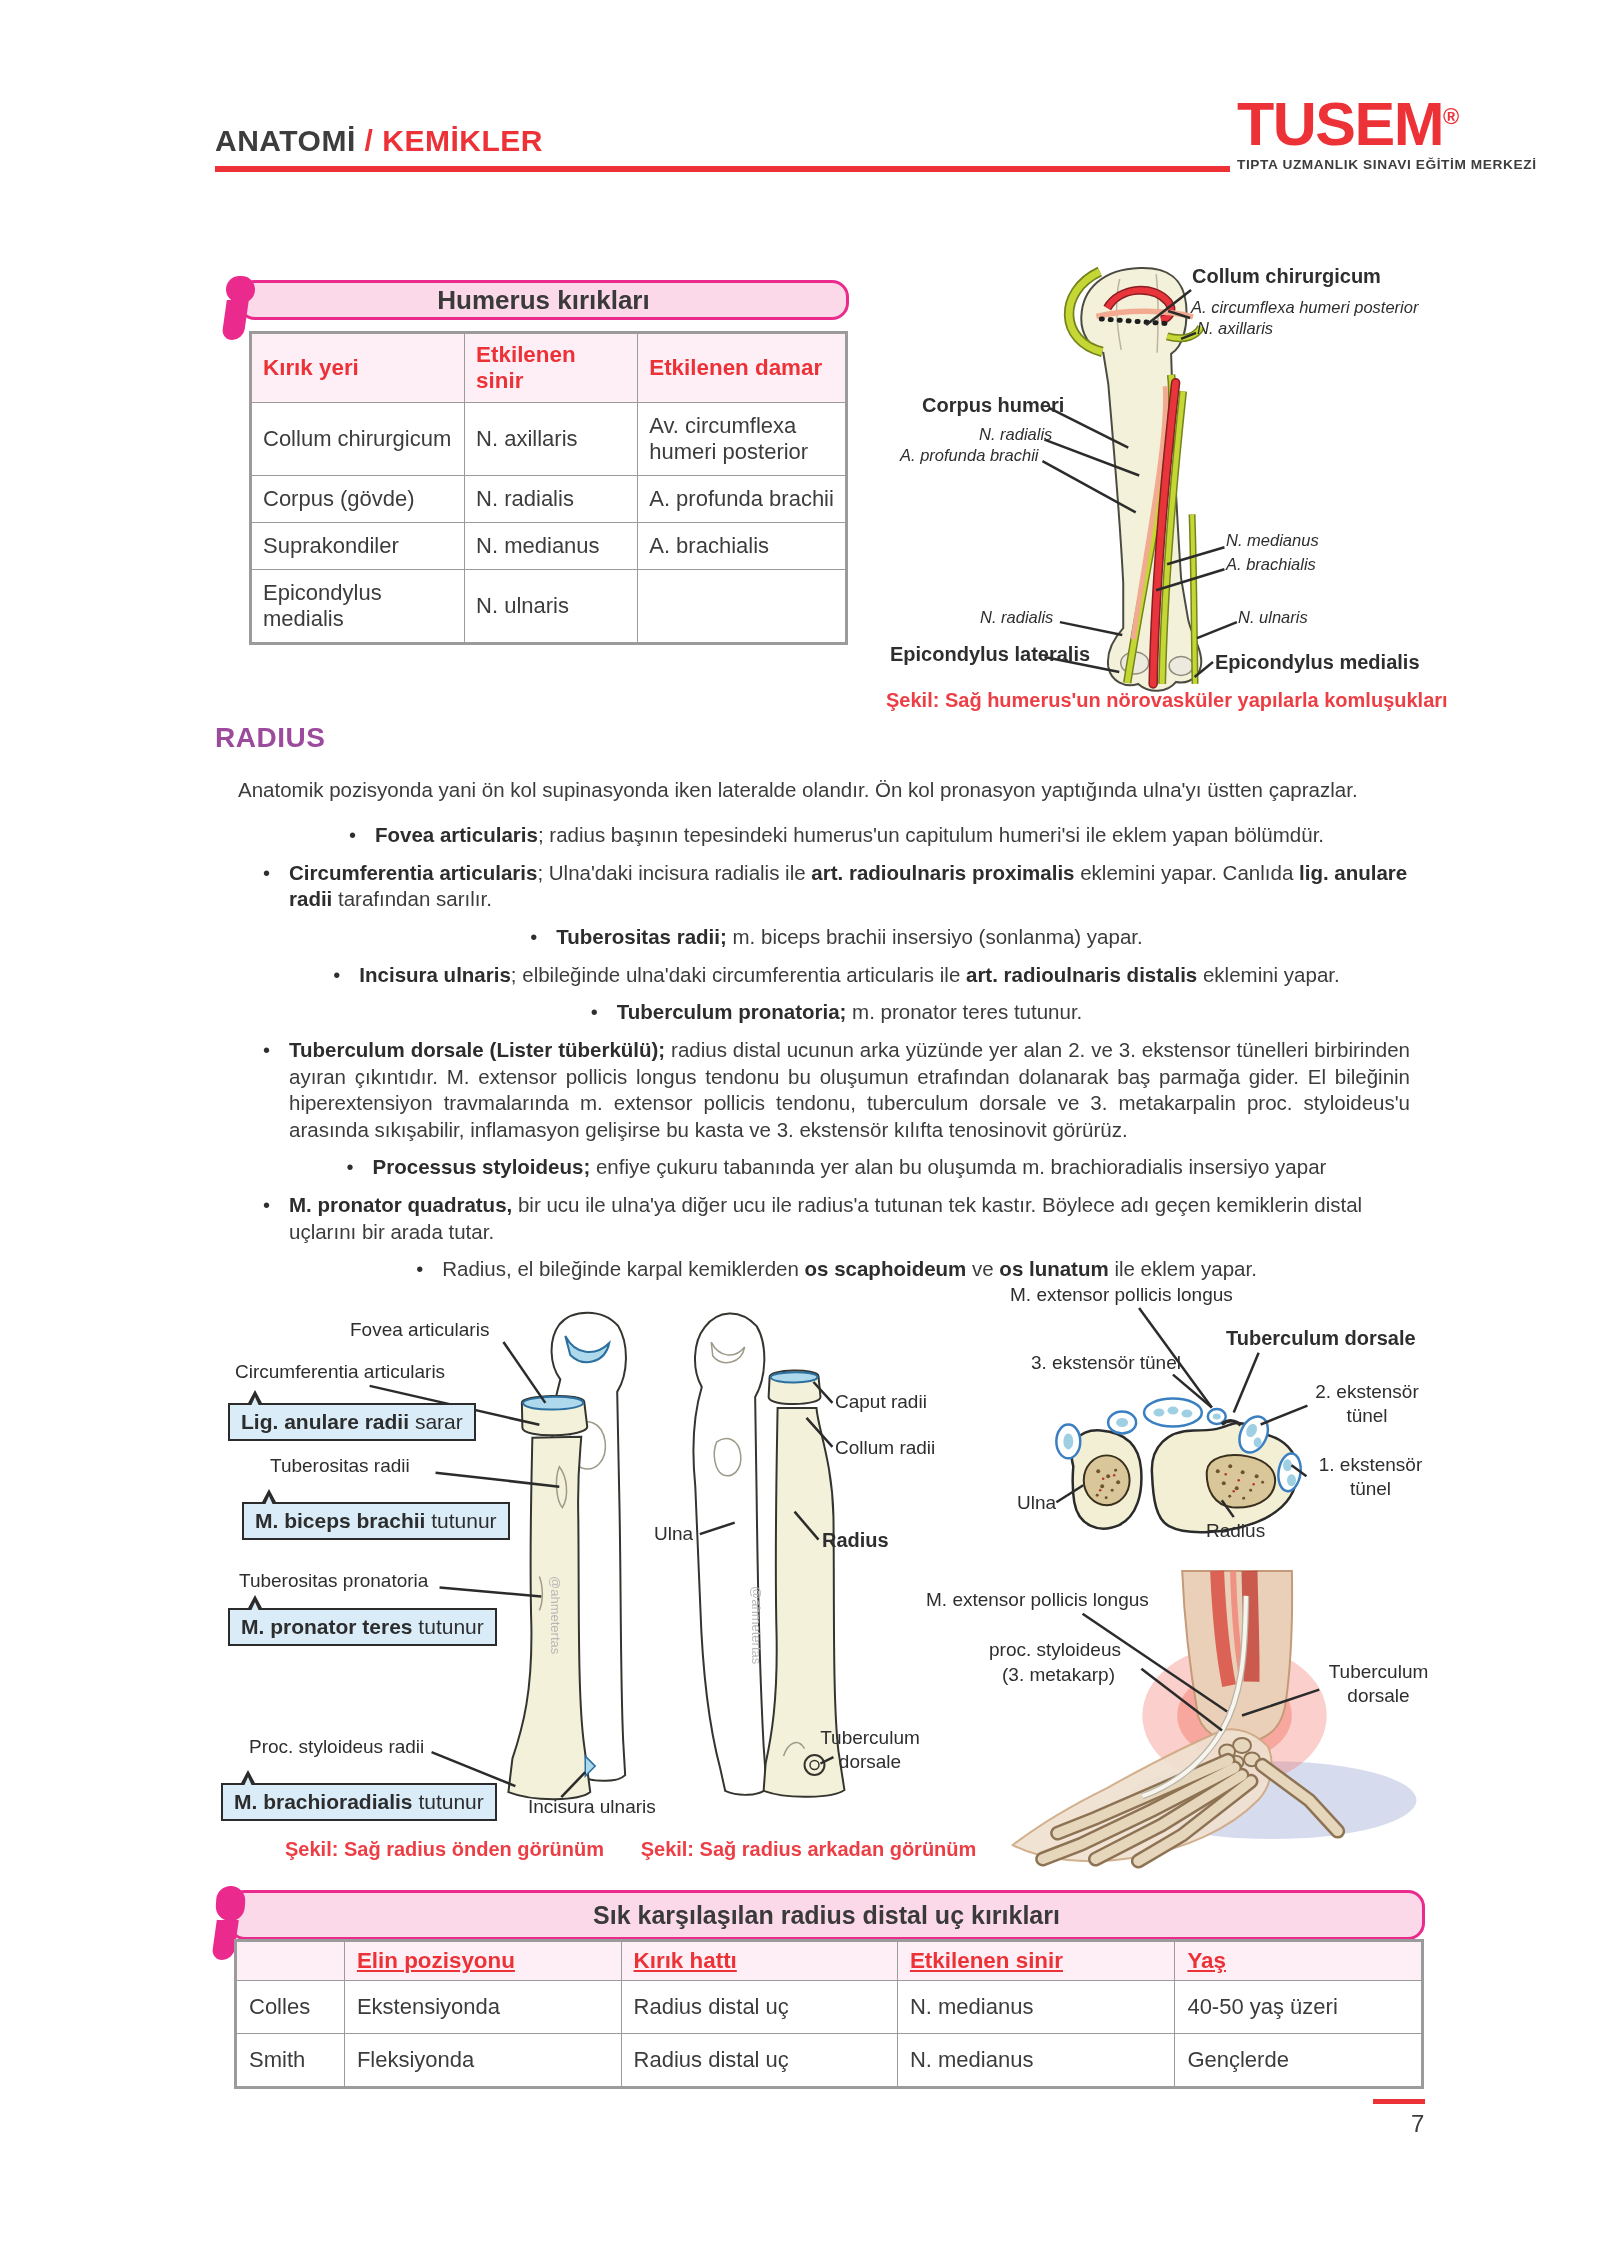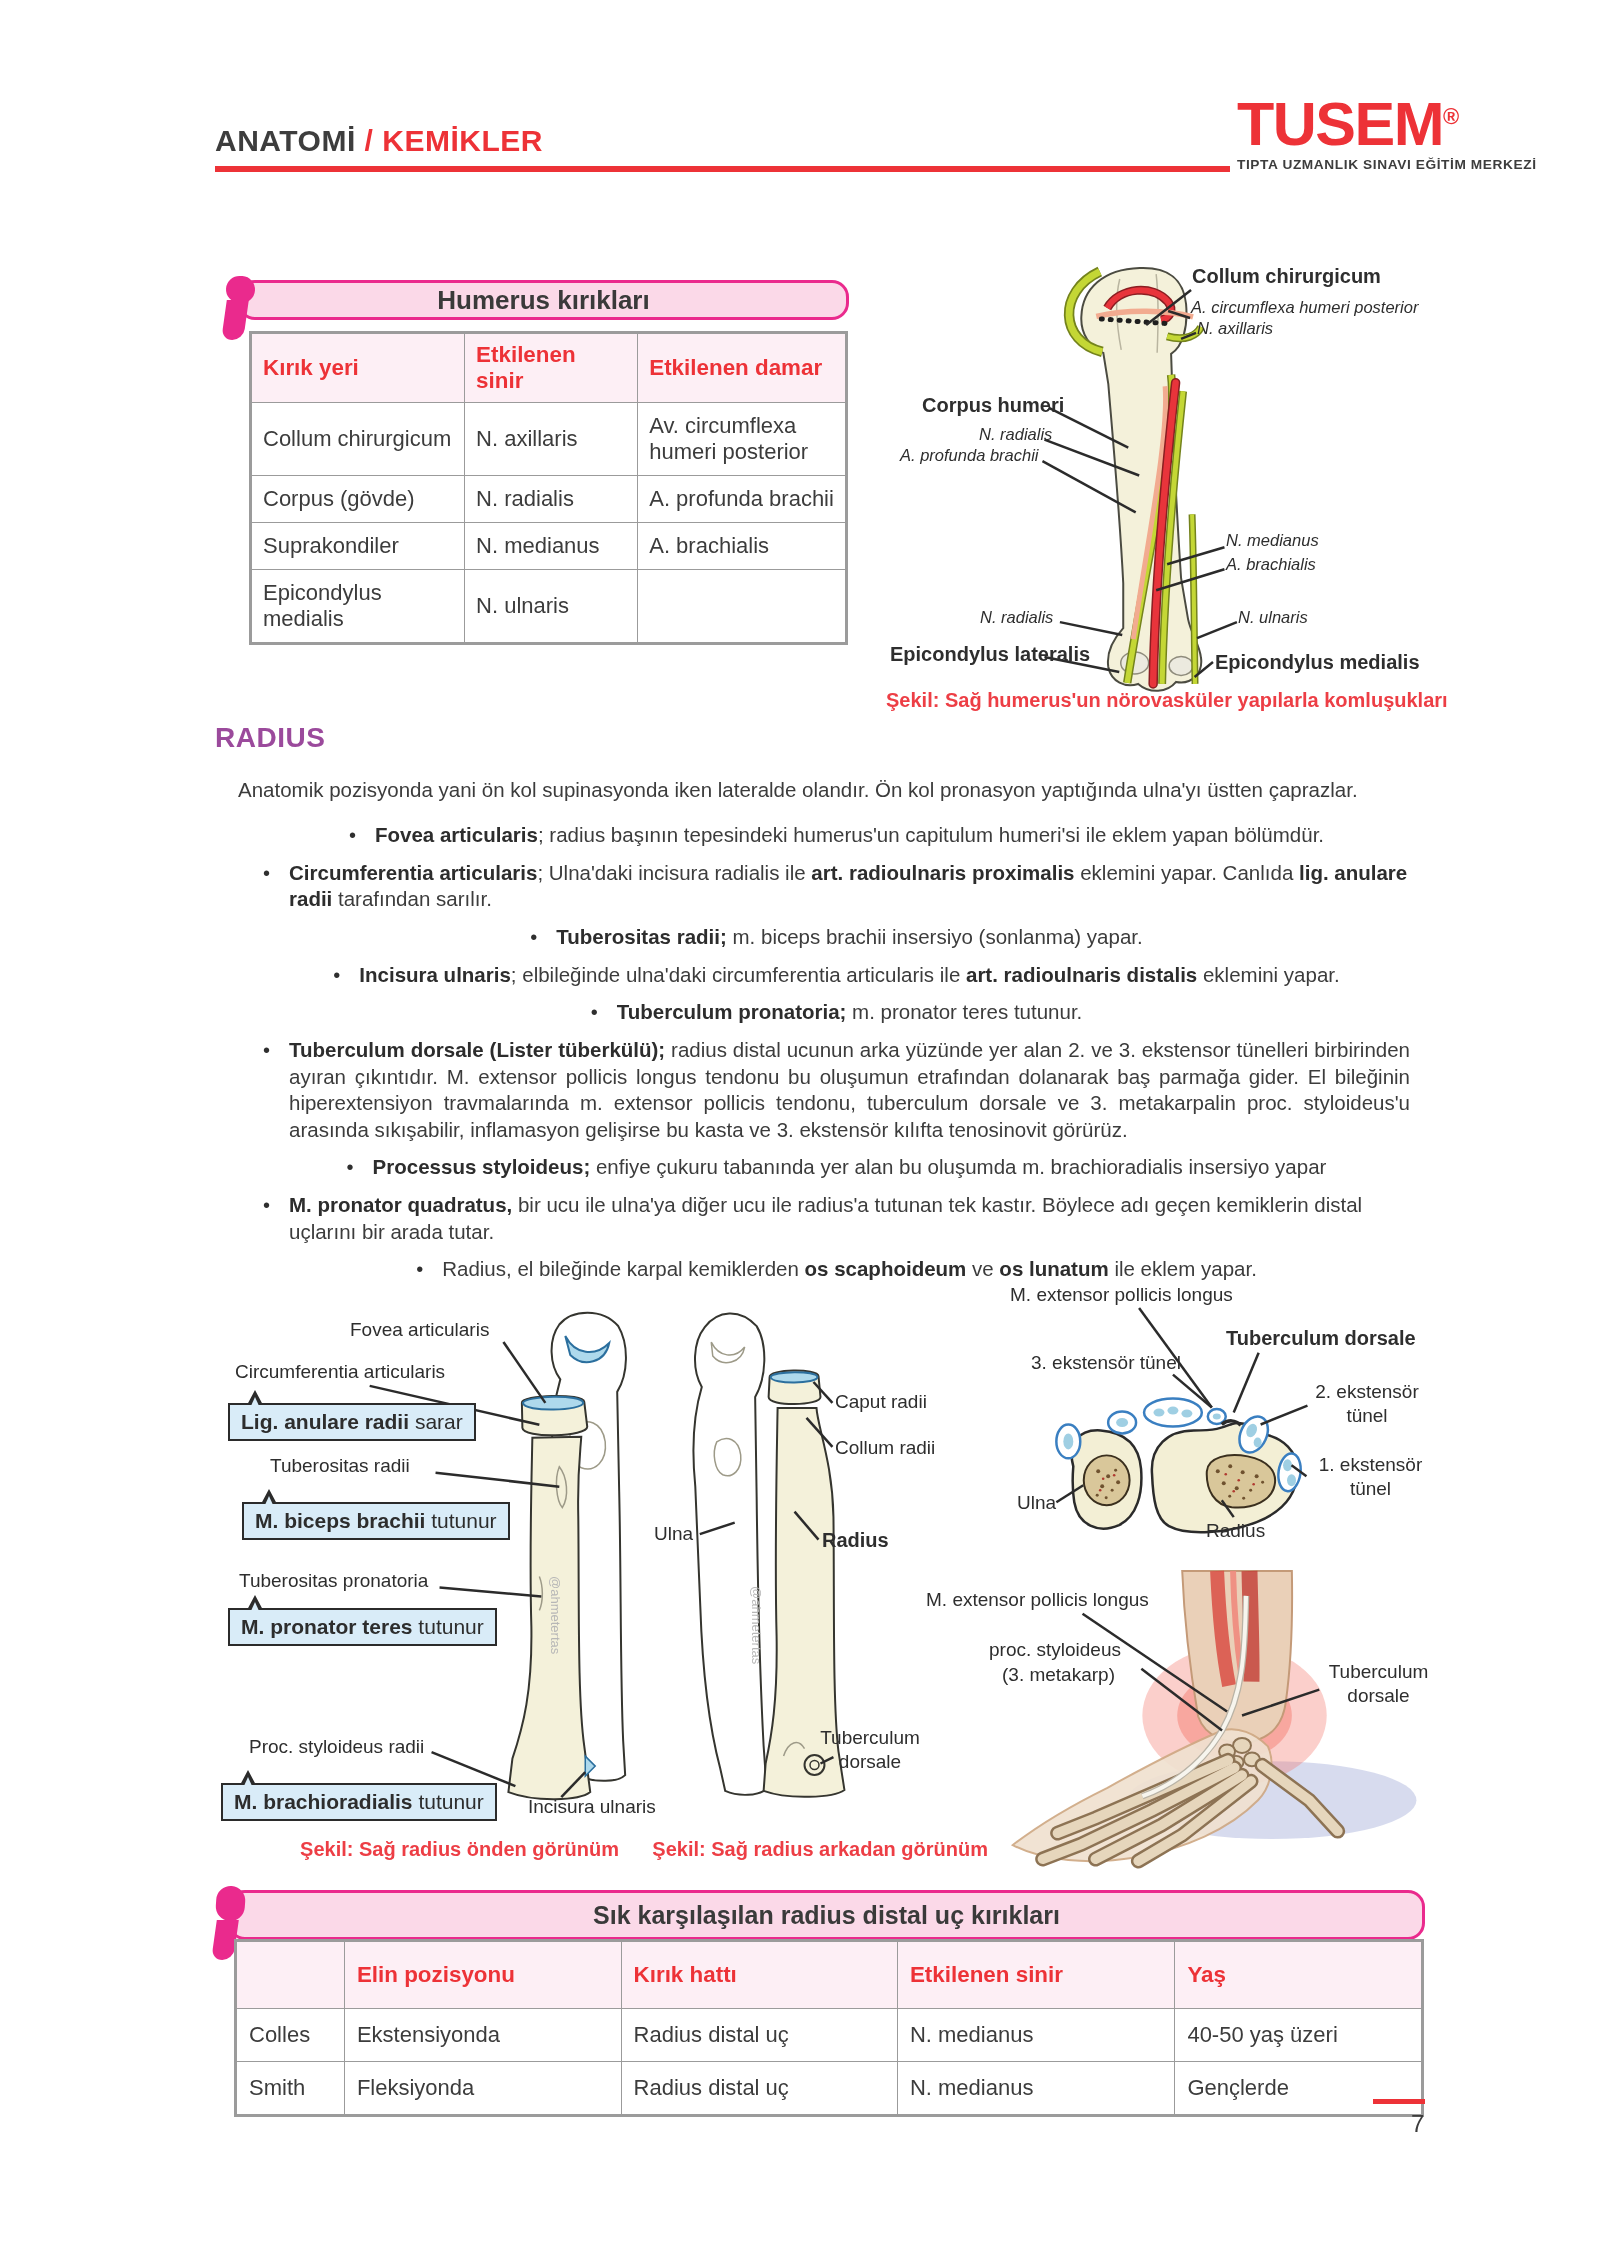--- a/index.html
+++ b/index.html
@@ -26,40 +26,40 @@
   .ribbon .ribbon-title { position:relative; z-index:2; font-weight:bold; color:#3a3a3a; }
 
   
   table.grid { border-collapse:collapse; background:#fff; border:3px solid #9b9b9b; }
   table.grid td, table.grid th { border:1.5px solid #9b9b9b; vertical-align:middle; text-align:left; }
   table.grid th { background:#fdeff5; color:#ed3237; font-weight:bold; }
   .t-humerus { width:599px; font-size:22px; }
   .t-humerus th { font-size:22.4px; padding:8px 11px; }
   .t-humerus td { padding:10px 11px; color:#3c3c3c; }
   .t-distal { width:1190px; font-size:22px; }
-  .t-distal th { font-size:22.4px; padding:20px 12px; }
+  .t-distal th { font-size:22.4px; padding:6px 12px;text-decoration:underline; }
   .t-distal td { padding:13px 12px; color:#3c3c3c; }
 
   
   .sec-head { font-size:28px; font-weight:bold; color:#9b4a9c; letter-spacing:0.5px; }
   .intro { font-size:20.5px; color:#3c3c3c; line-height:1.32; }
   ul.blist { list-style:none; display:flex; flex-direction:column; gap:11px;align-items:center; }
   ul.blist li { position:relative; font-size:20.5px; line-height:1.3; color:#3c3c3c; }
   ul.blist li::before { content:"•"; position:absolute; left:-26px; top:0; font-size:20px; color:#2f2f2f; }
   ul.blist b { color:#2d2d2d; }
   li.just { text-align:justify; }
 
   
   .lbl   { position:absolute; font-size:19px; color:#2e2e2e; white-space:nowrap; }
   .lbl.sm{ font-size:16.5px; }
   .lbl.it{ font-style:italic; }
   .lbl.bd{ font-weight:bold; font-size:20px; }
   .lbl.wrap { white-space:normal; text-align:center; line-height:1.25; }
   .caption { position:absolute; font-weight:bold; font-size:20px; color:#ed3e45; white-space:nowrap; }
-  .caption.center { text-align:right; }
+  .caption.center { text-align:center; }
   .callout { position:absolute; background:#d9ecf8; border:2.5px solid #2b2b2b; padding:5px 11px;
              font-size:21px; color:#2d2d2d; white-space:nowrap; }
   .callout b { font-weight:bold; }
   .callout::before { content:""; position:absolute; top:-15px; left:17px; width:0; height:0;
              border-style:solid; border-width:0 8px 15px 8px; border-color:transparent transparent #2b2b2b transparent; }
   .callout::after { content:""; position:absolute; top:-8px; left:20.5px; width:0; height:0;
              border-style:solid; border-width:0 4.5px 9px 4.5px; border-color:transparent transparent #d9ecf8 transparent; }
   .watermark { position:absolute; font-size:13px; color:#b7b7b7; transform:rotate(90deg); transform-origin:left top; white-space:nowrap; }
   svg { position:absolute; left:0; top:0; }
   .pageno { font-size:24px; color:#3c3c3c; }

